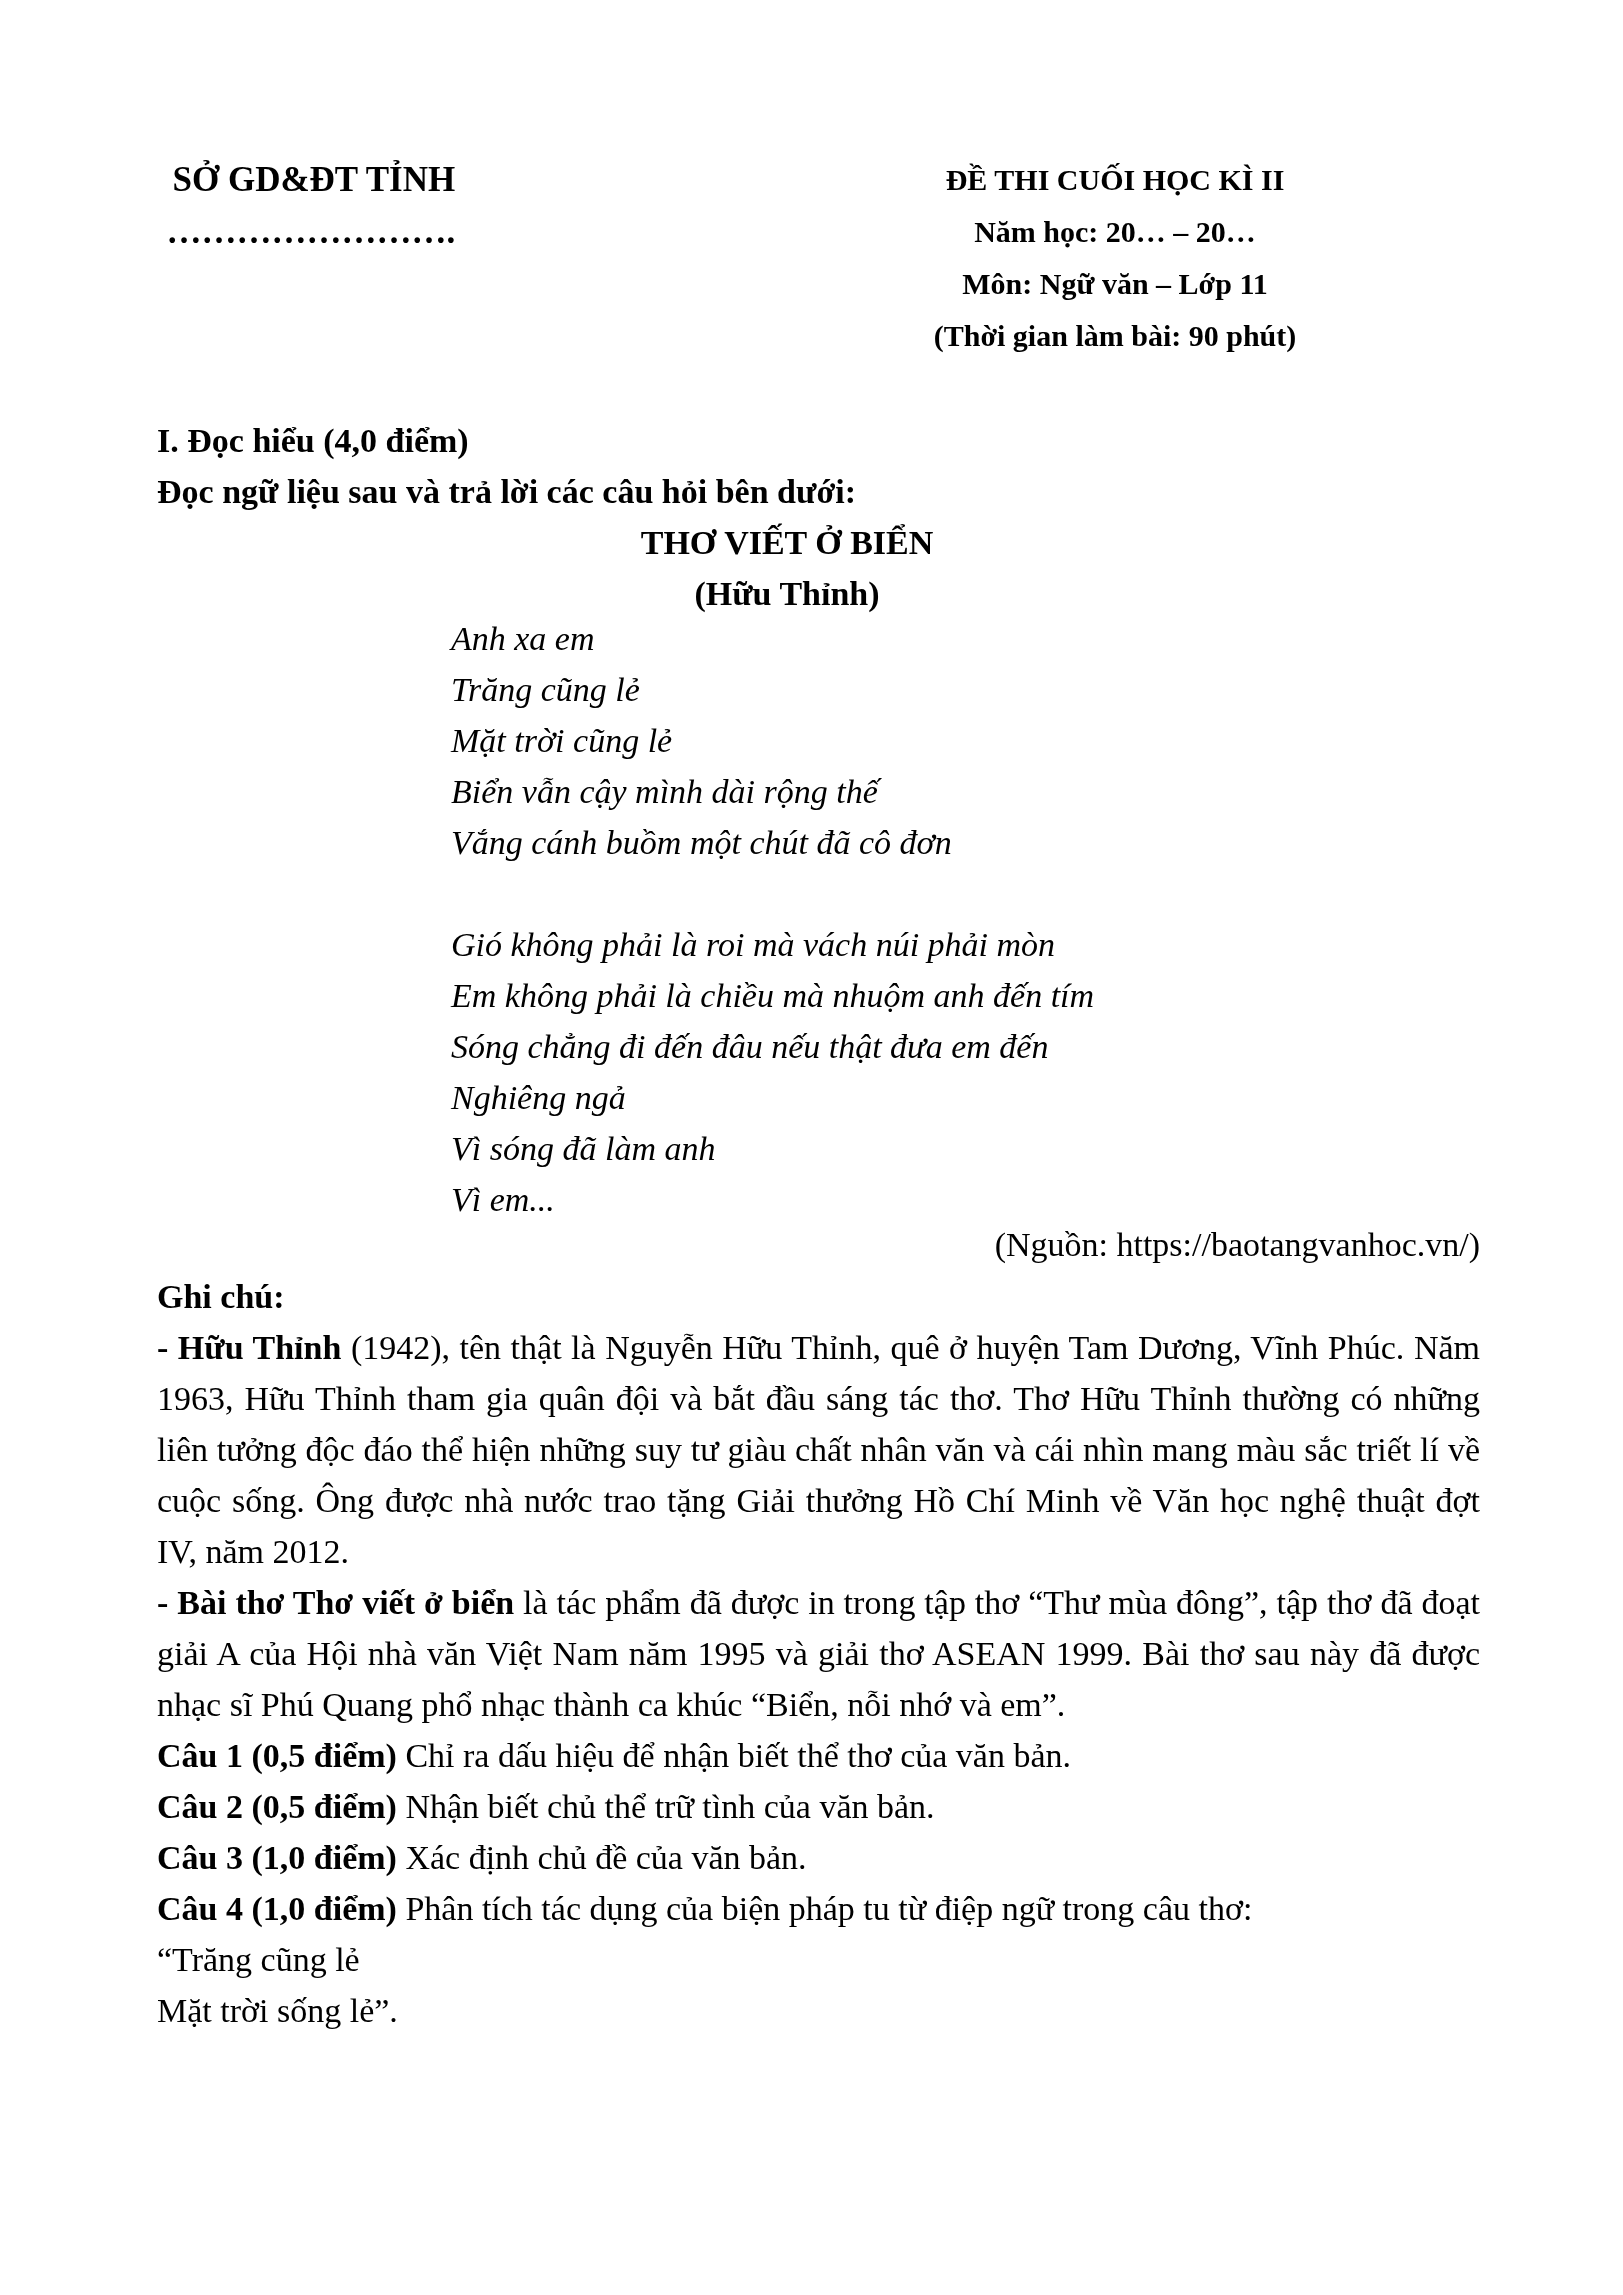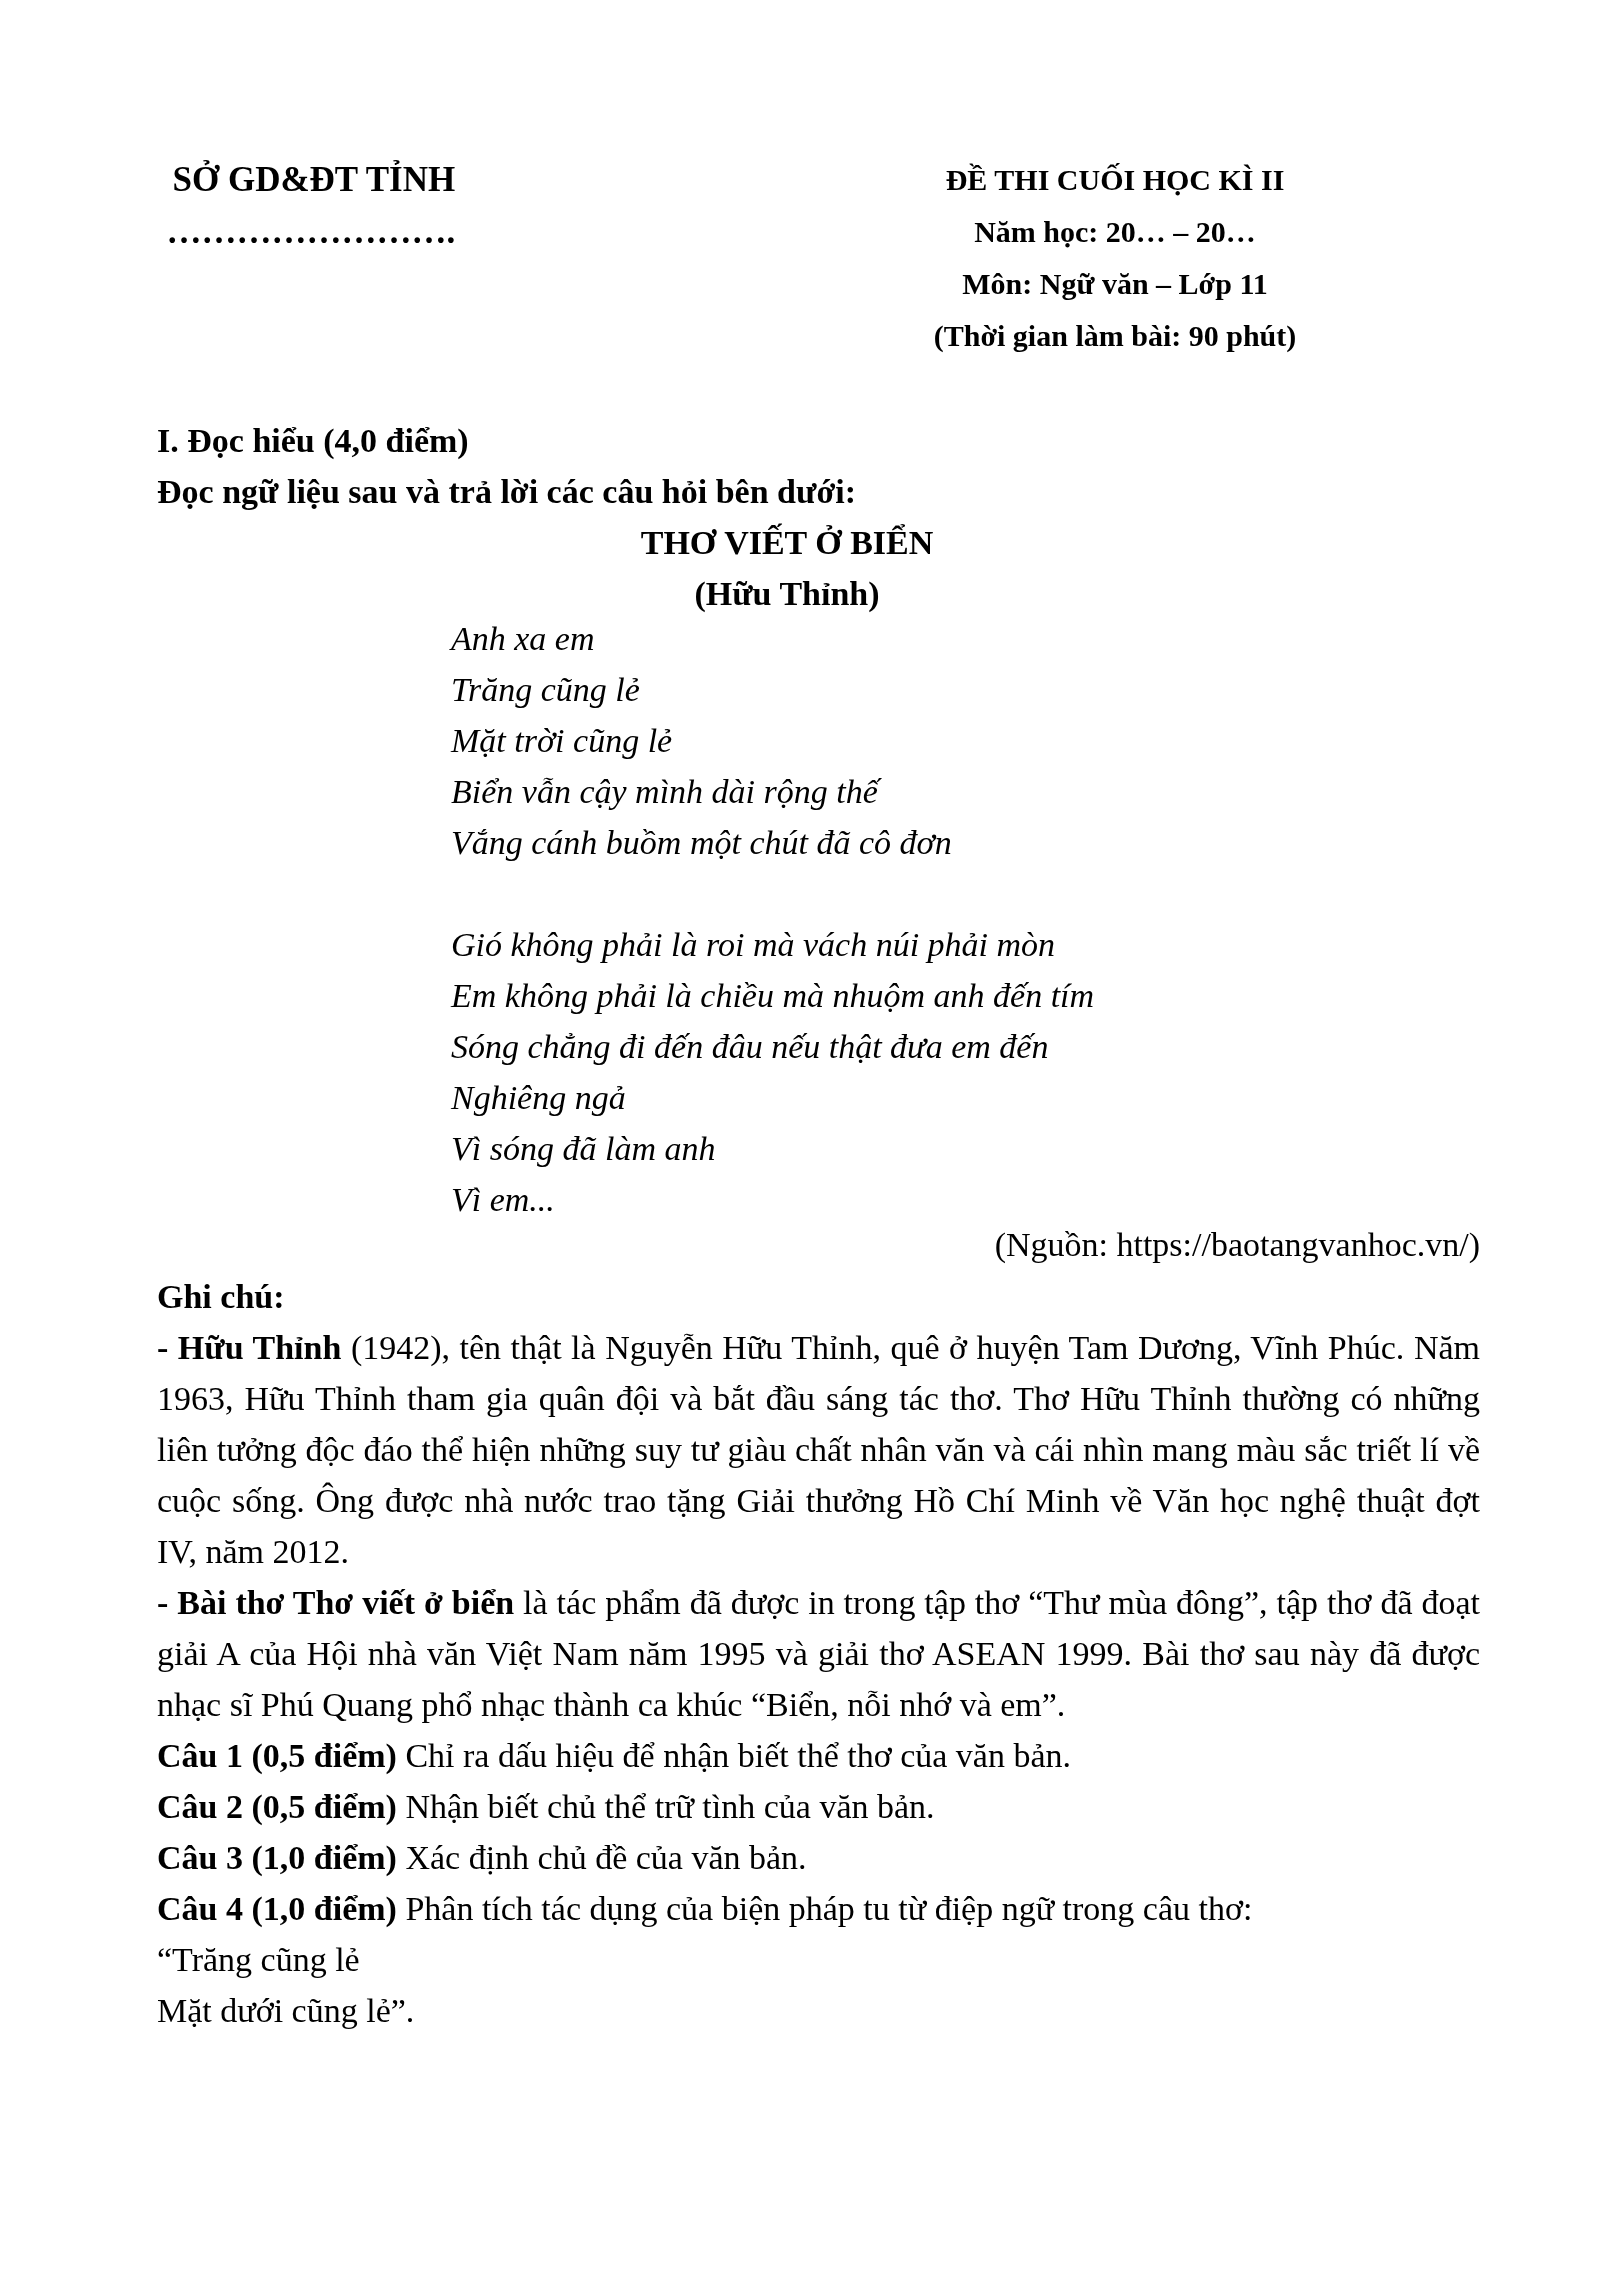--- a/index.html
+++ b/index.html
@@ -149,17 +149,17 @@
     </div>
 
     <div class="questions">
       <span class="q"><span class="bold">Câu 1 (0,5 điểm)</span><span> Chỉ ra dấu hiệu để nhận biết thể thơ của văn bản.</span></span>
       <span class="q"><span class="bold">Câu 2 (0,5 điểm)</span><span> Nhận biết chủ thể trữ tình của văn bản.</span></span>
       <span class="q"><span class="bold">Câu 3 (1,0 điểm)</span><span> Xác định chủ đề của văn bản.</span></span>
       <span class="q"><span class="bold">Câu 4 (1,0 điểm)</span><span> Phân tích tác dụng của biện pháp tu từ điệp ngữ trong câu thơ:</span></span>
     </div>
 
     <span class="quote-line">“Trăng cũng lẻ</span>
-    <span class="quote-line">Mặt dưới cũng lẻ”.</span>
+    <span class="quote-line">Mặt trời sống lẻ”.</span>
   </div>
 
 </div>
 
 
 </body></html>

